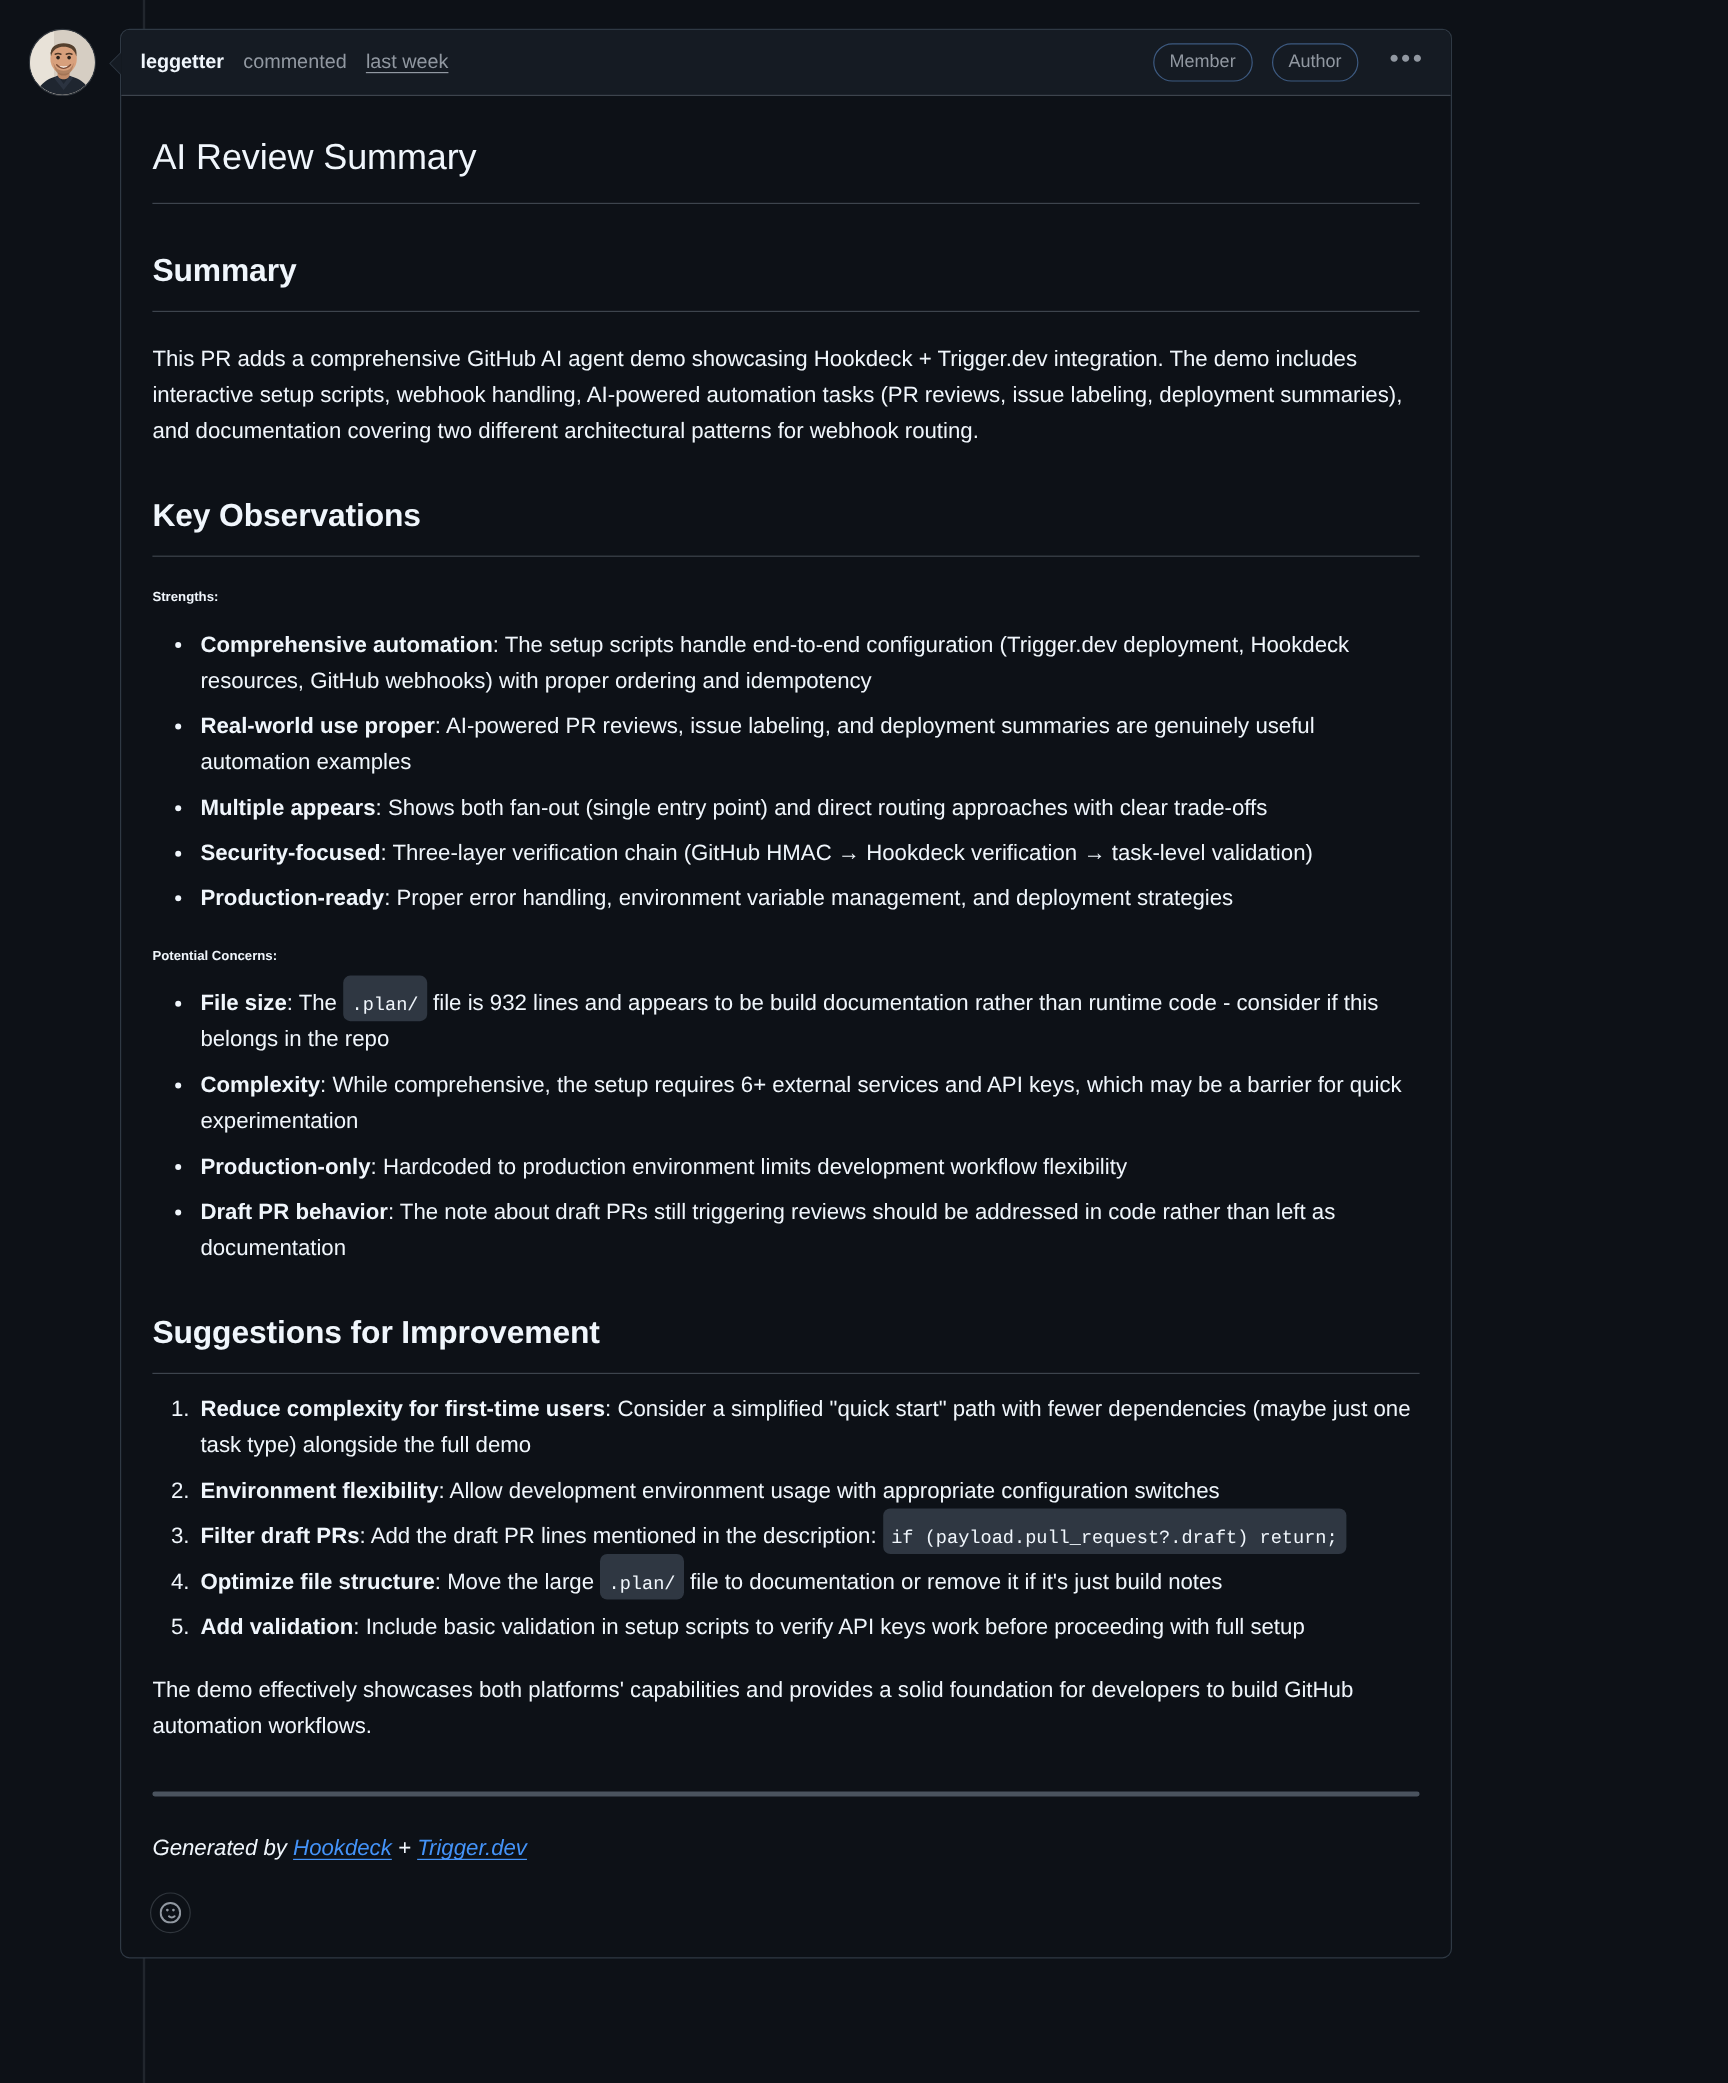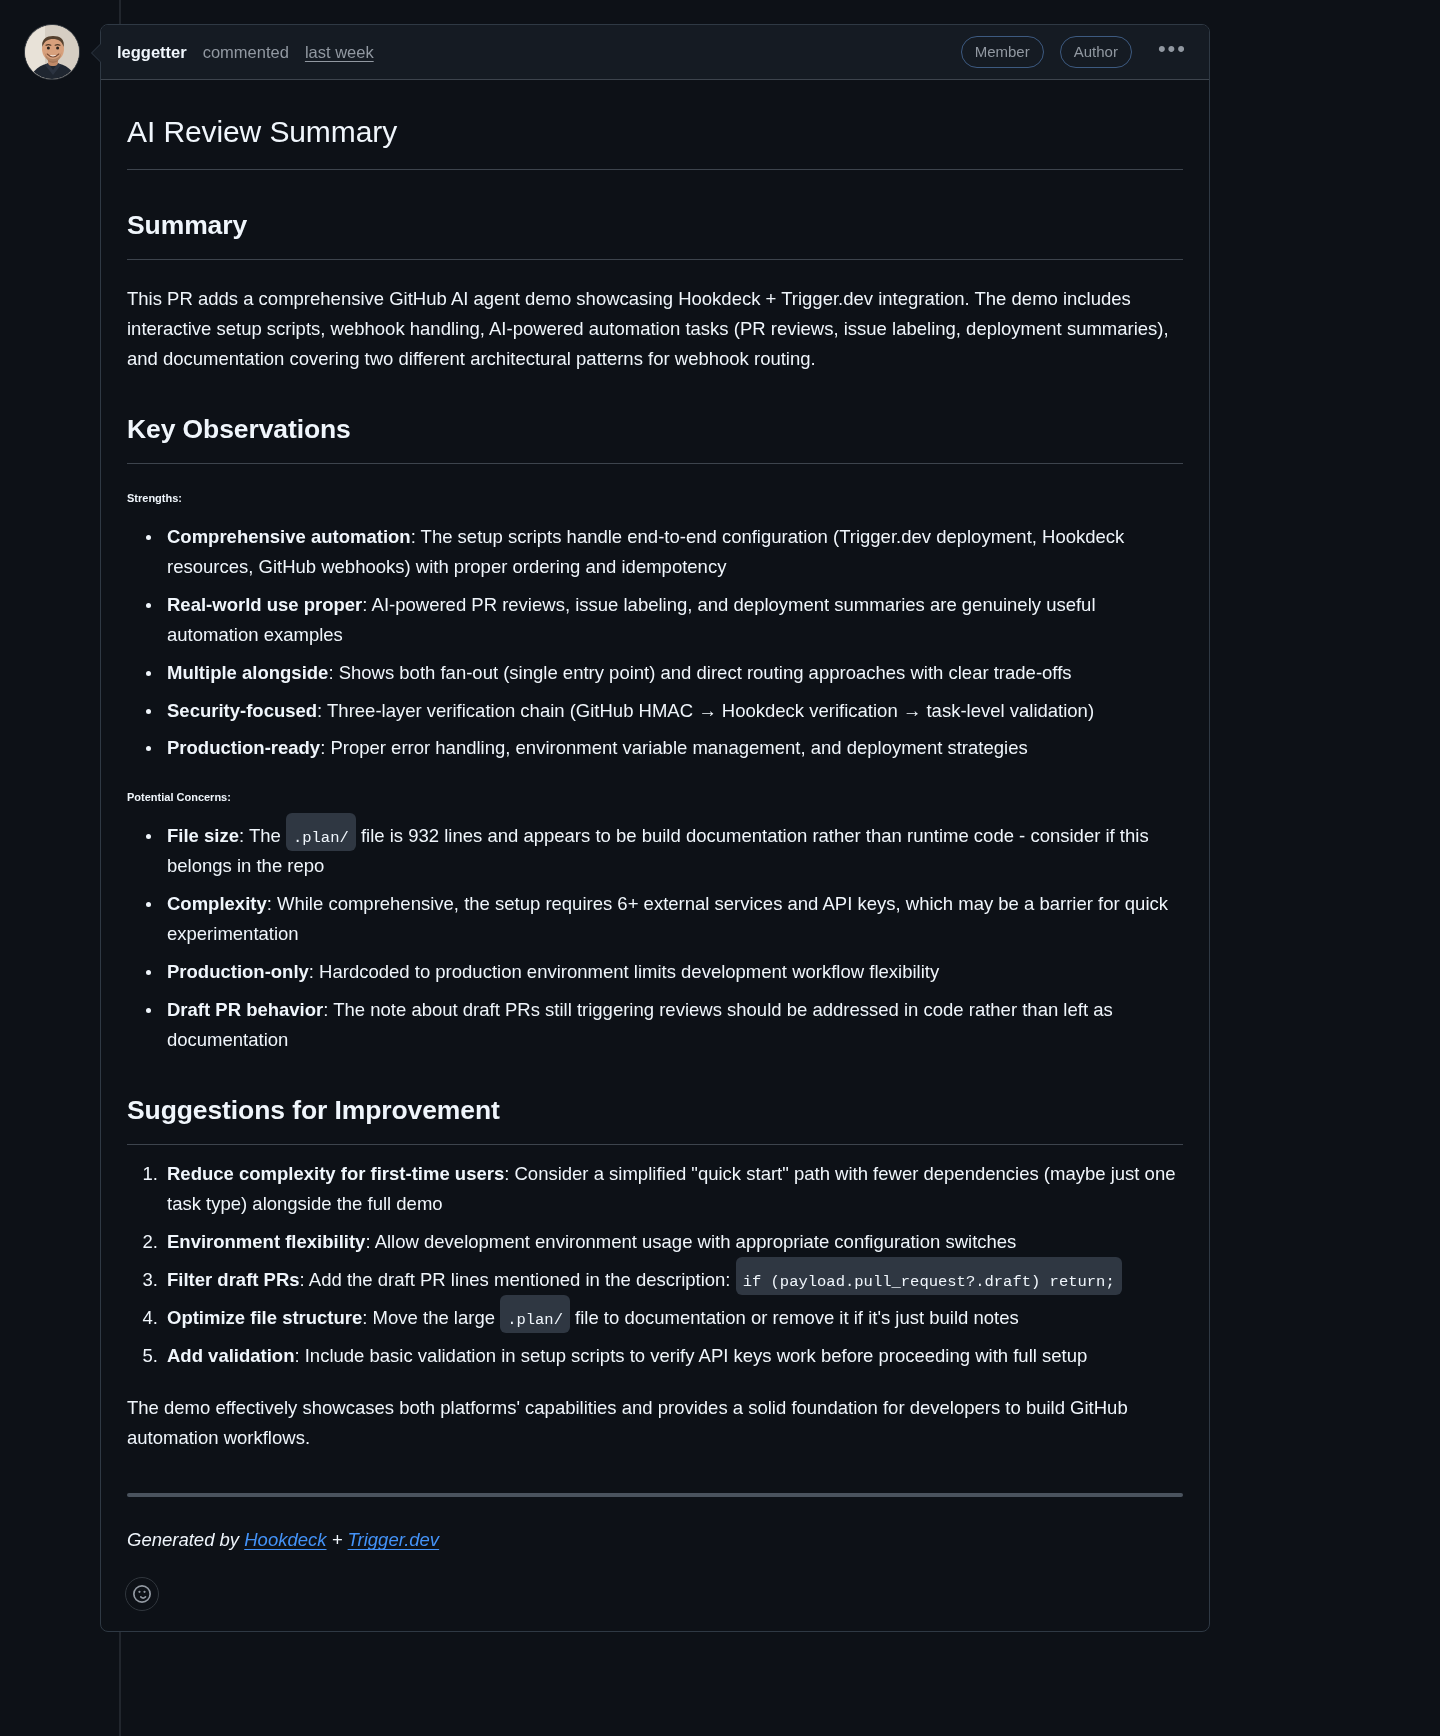--- a/index.html
+++ b/index.html
@@ -305,21 +305,21 @@
 
           <h2 class="md">Summary</h2>
           <p class="md lead">This PR adds a comprehensive GitHub AI agent demo showcasing Hookdeck + Trigger.dev integration. The demo includes interactive setup scripts, webhook handling, AI-powered automation tasks (PR reviews, issue labeling, deployment summaries), and documentation covering two different architectural patterns for webhook routing.</p>
 
           <h2 class="md">Key Observations</h2>
 
           <p class="sub-label">Strengths:</p>
           <ul class="md">
             <li><span class="b">Comprehensive automation</span><span>: The setup scripts handle end-to-end configuration (Trigger.dev deployment, Hookdeck resources, GitHub webhooks) with proper ordering and idempotency</span></li>
             <li><span class="b">Real-world use proper</span><span>: AI-powered PR reviews, issue labeling, and deployment summaries are genuinely useful automation examples</span></li>
-            <li><span class="b">Multiple alongside</span><span>: Shows both fan-out (single entry point) and direct routing approaches with clear trade-offs</span></li>
+            <li><span class="b">Multiple appears</span><span>: Shows both fan-out (single entry point) and direct routing approaches with clear trade-offs</span></li>
             <li><span class="b">Security-focused</span><span>: Three-layer verification chain (GitHub HMAC → Hookdeck verification → task-level validation)</span></li>
             <li><span class="b">Production-ready</span><span>: Proper error handling, environment variable management, and deployment strategies</span></li>
           </ul>
 
           <p class="sub-label">Potential Concerns:</p>
           <ul class="md">
             <li><span class="b">File size</span><span>: The </span><code class="inline">.plan/</code><span> file is 932 lines and appears to be build documentation rather than runtime code - consider if this belongs in the repo</span></li>
             <li><span class="b">Complexity</span><span>: While comprehensive, the setup requires 6+ external services and API keys, which may be a barrier for quick experimentation</span></li>
             <li><span class="b">Production-only</span><span>: Hardcoded to production environment limits development workflow flexibility</span></li>
             <li><span class="b">Draft PR behavior</span><span>: The note about draft PRs still triggering reviews should be addressed in code rather than left as documentation</span></li>

